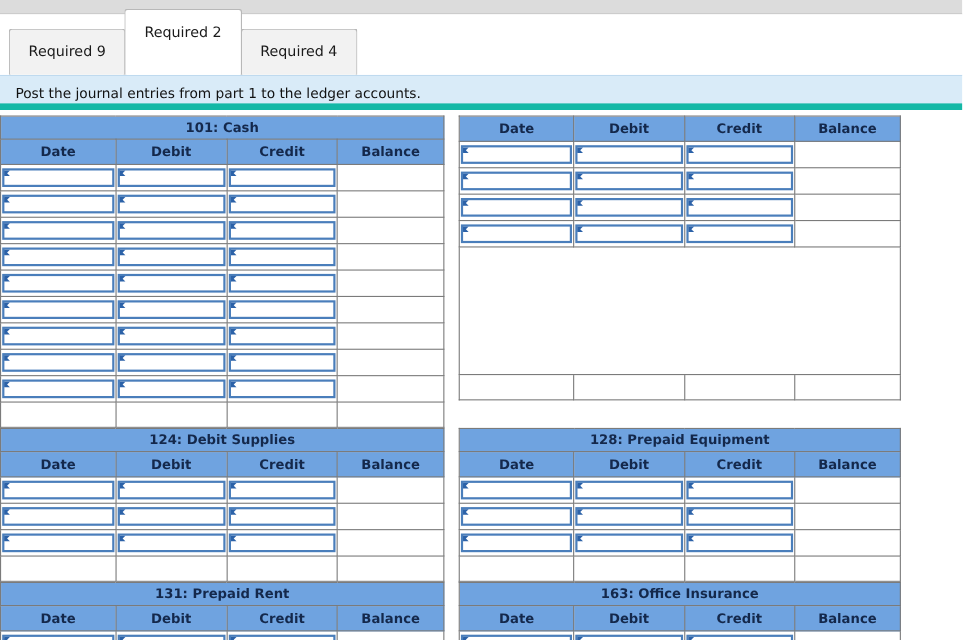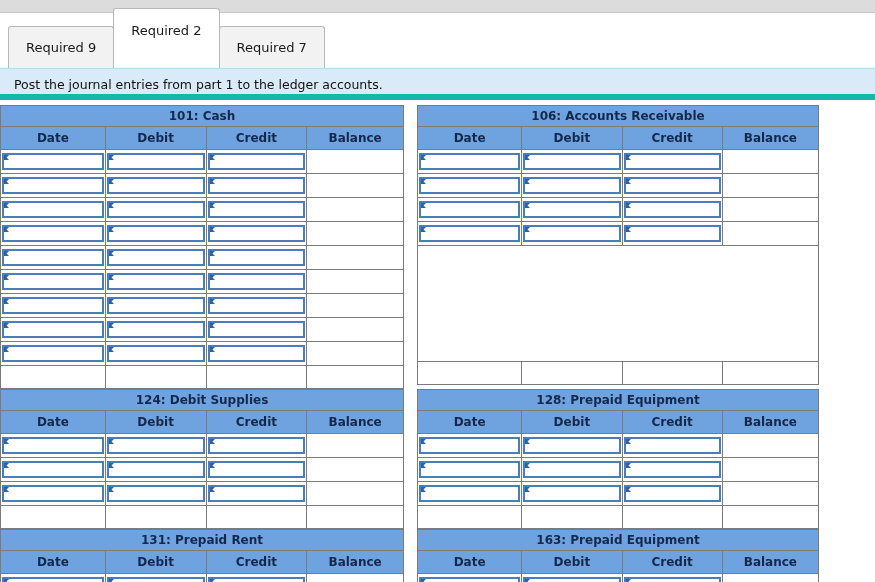--- a/index.html
+++ b/index.html
@@ -156,21 +156,21 @@
 <body>
 
 <div id="page">
 
   <div class="top-strip"></div>
 
   <div class="tabbar">
     <div class="tabs" id="tabs-container">
         <div class="tab">Required 9</div>
         <div class="tab active">Required 2</div>
-        <div class="tab">Required 7</div>
+        <div class="tab">Required 4</div>
       </div>
   </div>
 
   <div class="instruction">Post the journal entries from part 1 to the ledger accounts.</div>
 
   <div class="grid-wrap" id="ledger-grid">
       <div class="ledger-row">
         <div class="col-left">
           <table class="ledger">
             <colgroup>
@@ -327,23 +327,20 @@
         <div class="col-gap"></div>
         <div class="col-right">
           <table class="ledger">
             <colgroup>
               <col style="width: 26%;">
               <col style="width: 25%;">
               <col style="width: 25%;">
               <col style="width: 24%;">
             </colgroup>
             <tbody>
-              <tr>
-                <td colspan="4" class="acct-title">106: Accounts Receivable</td>
-              </tr>
               <tr>
                 <td class="colhead">Date</td>
                 <td class="colhead">Debit</td>
                 <td class="colhead">Credit</td>
                 <td class="colhead">Balance</td>
               </tr>
               <tr class="datarow">
                 <td>
                   <span class="cell-input"></span>
                 </td>
@@ -595,21 +592,21 @@
         <div class="col-right">
           <table class="ledger">
             <colgroup>
               <col style="width: 26%;">
               <col style="width: 25%;">
               <col style="width: 25%;">
               <col style="width: 24%;">
             </colgroup>
             <tbody>
               <tr>
-                <td colspan="4" class="acct-title">163: Prepaid Equipment</td>
+                <td colspan="4" class="acct-title">163: Office Insurance</td>
               </tr>
               <tr>
                 <td class="colhead">Date</td>
                 <td class="colhead">Debit</td>
                 <td class="colhead">Credit</td>
                 <td class="colhead">Balance</td>
               </tr>
               <tr class="datarow">
                 <td>
                   <span class="cell-input"></span>

